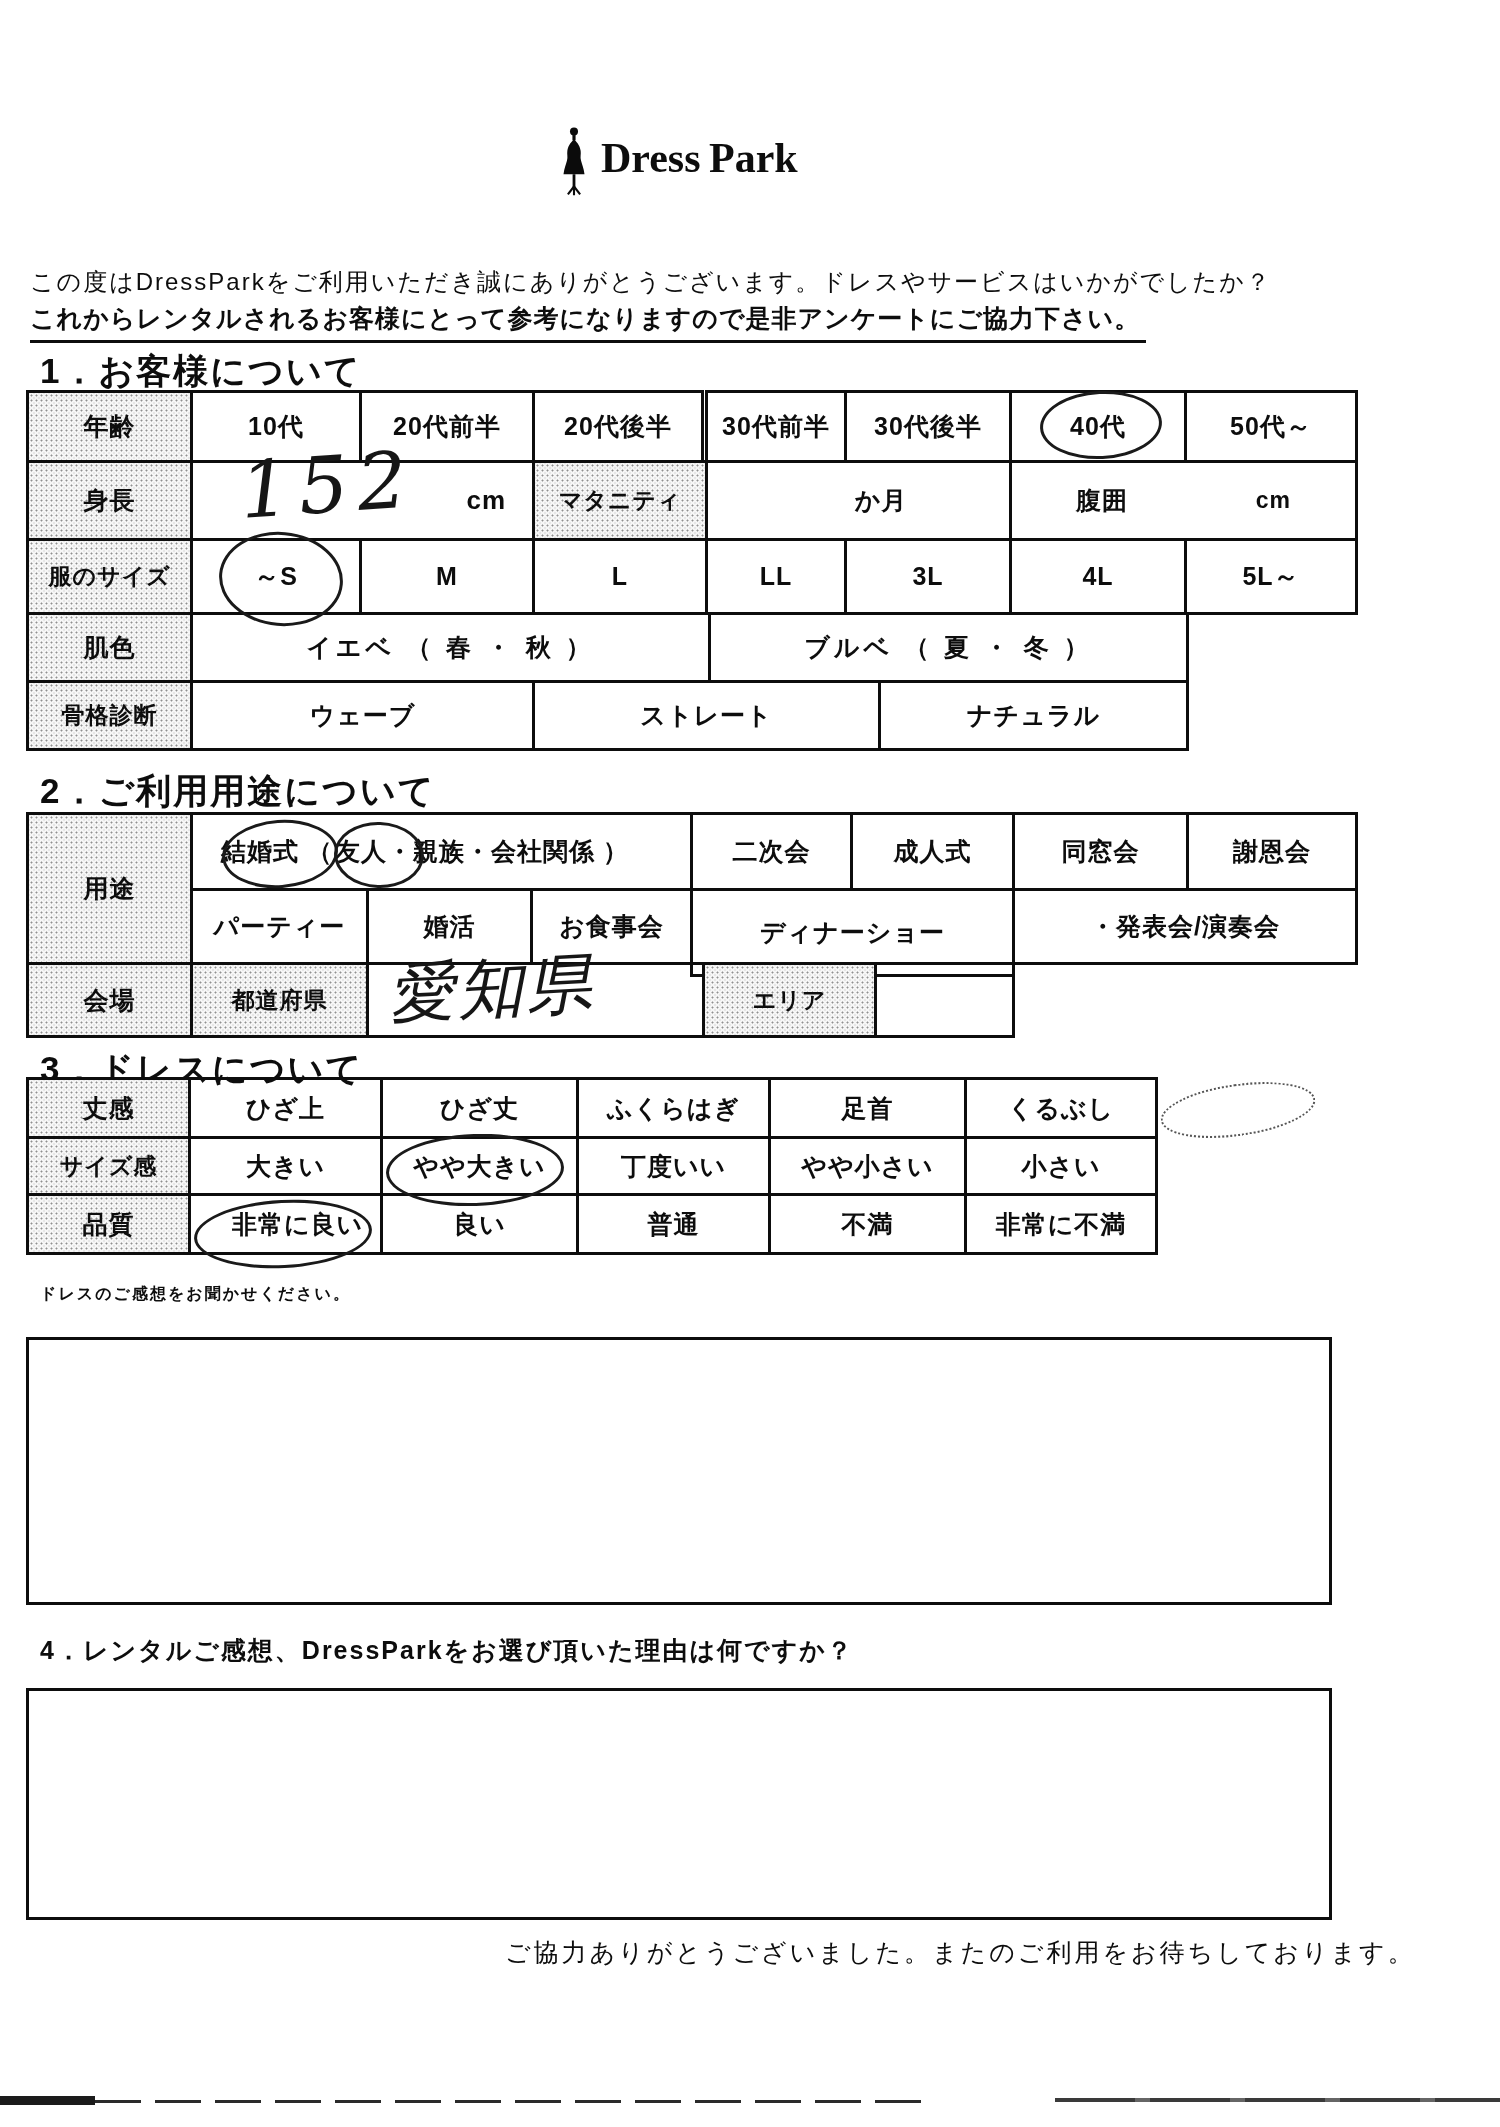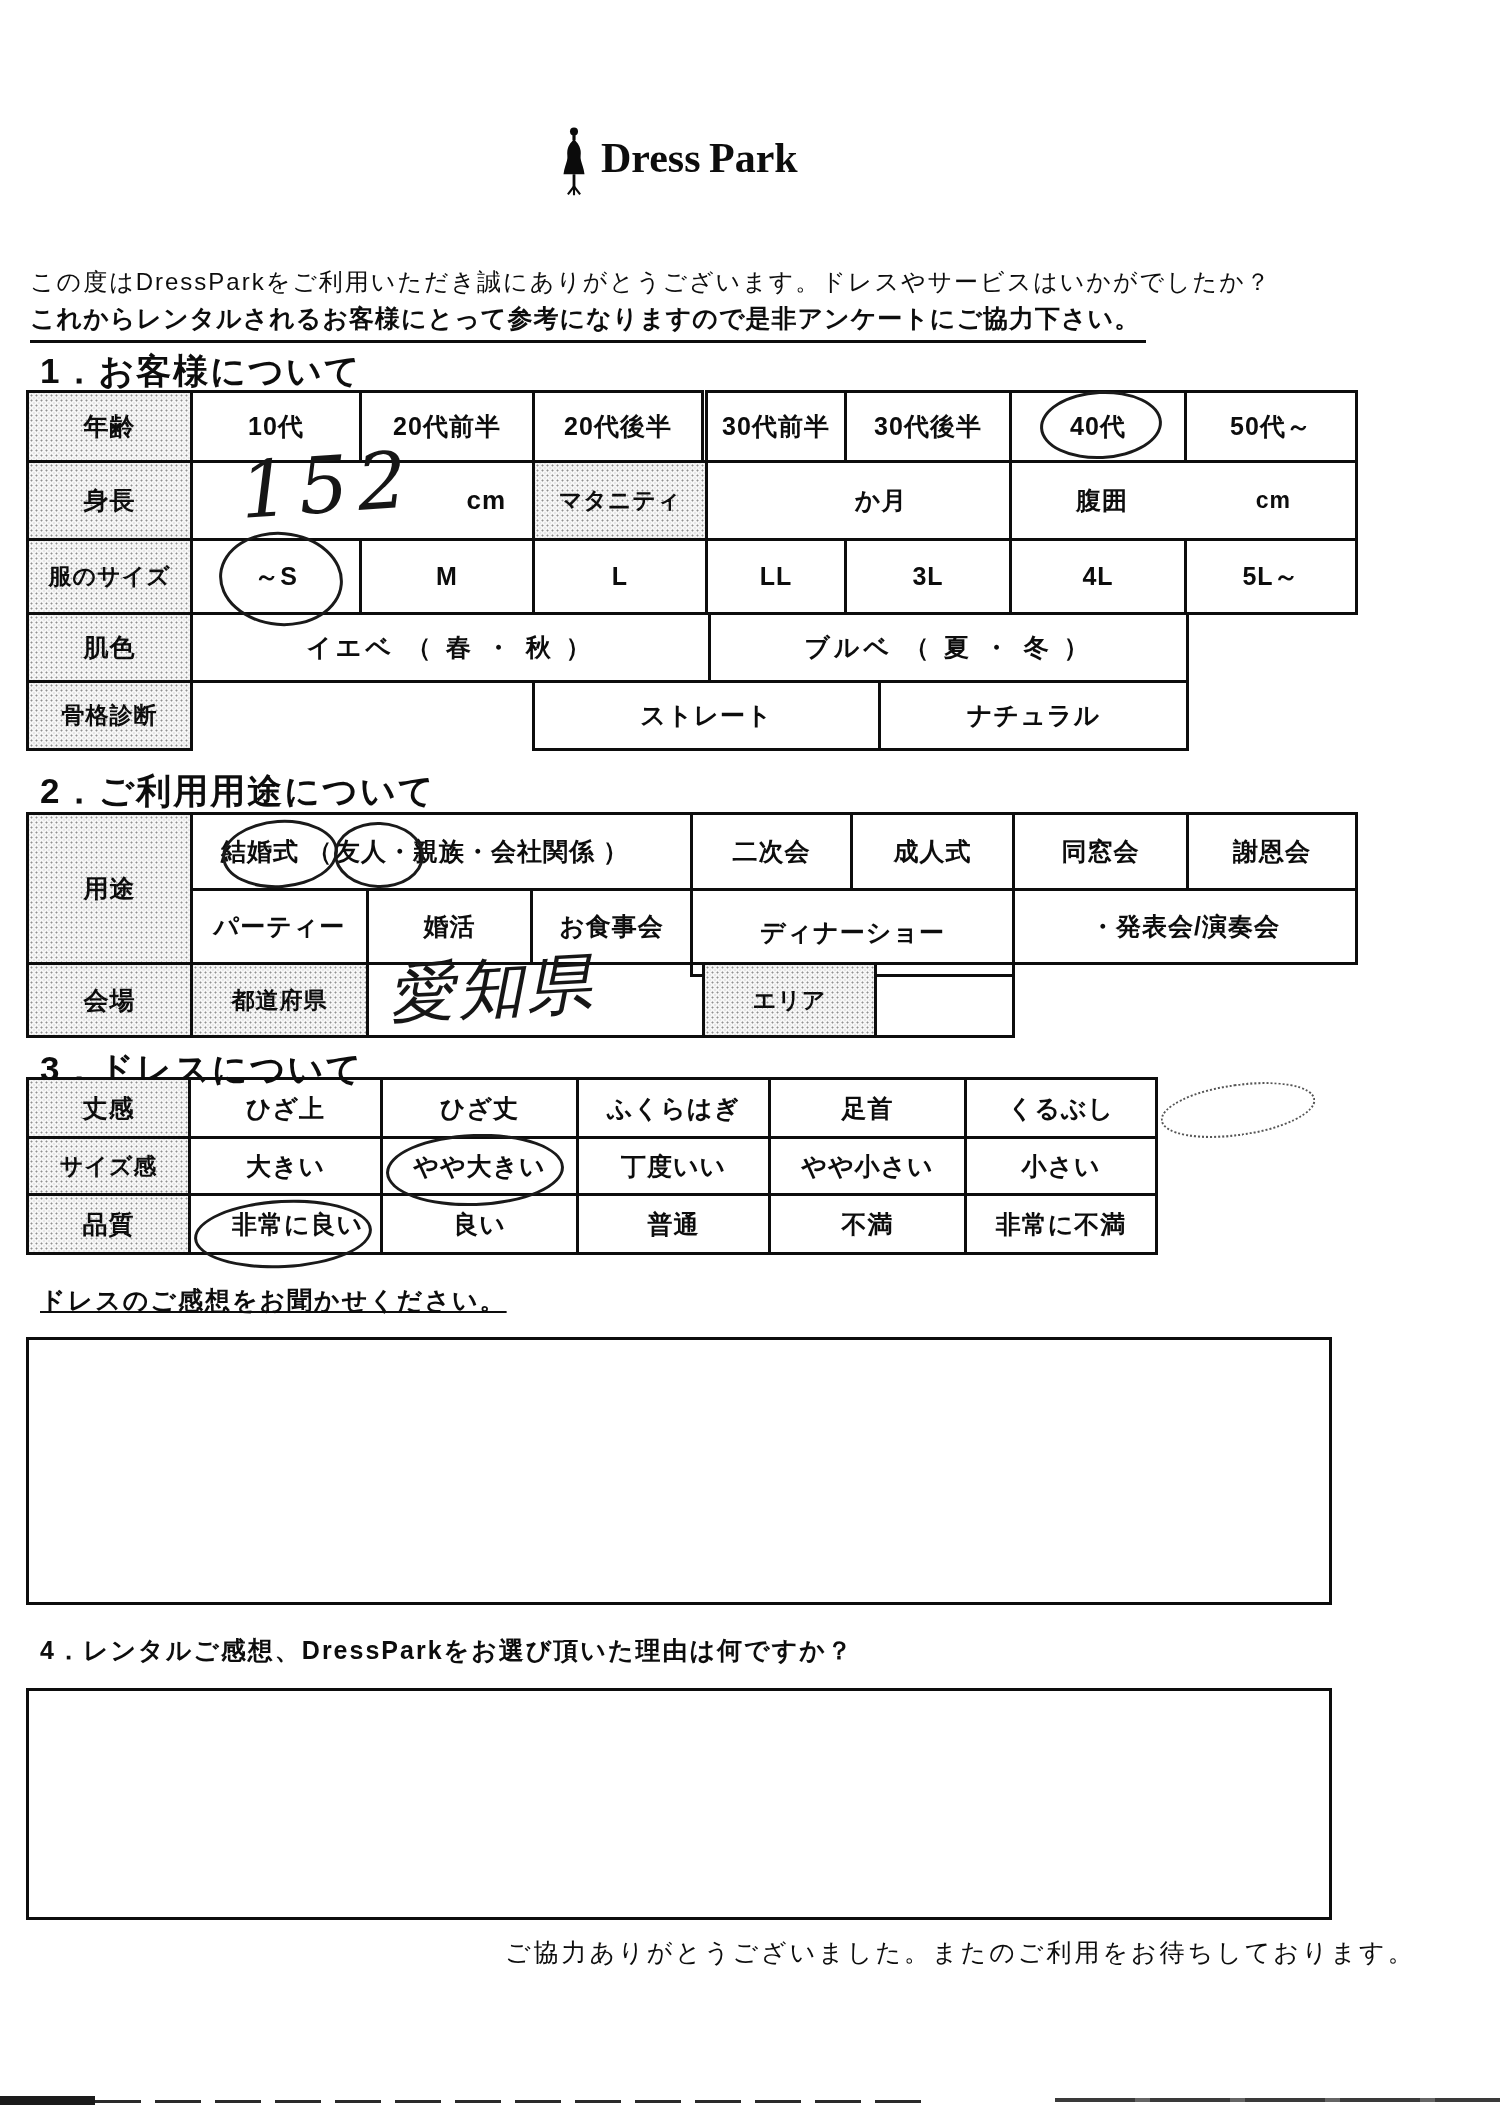--- a/index.html
+++ b/index.html
@@ -84,20 +84,21 @@
   <div class="cell" style="left:705px;top:538px;width:142px;height:77px;">LL</div>
   <div class="cell" style="left:844px;top:538px;width:168px;height:77px;">3L</div>
   <div class="cell" style="left:1009px;top:538px;width:178px;height:77px;">4L</div>
   <div class="cell" style="left:1184px;top:538px;width:174px;height:77px;">5L～</div>
 
   <div class="cell shaded" style="left:26px;top:612px;width:167px;height:71px;">肌色</div>
   <div class="cell" style="left:190px;top:612px;width:521px;height:71px;letter-spacing:4px;">イエベ （ 春 ・ 秋 ）</div>
   <div class="cell" style="left:708px;top:612px;width:481px;height:71px;letter-spacing:4px;">ブルベ （ 夏 ・ 冬 ）</div>
 
   <div class="cell shaded" style="left:26px;top:680px;width:167px;height:71px;font-size:23px;">骨格診断</div>
+  <div class="cell" style="left:190px;top:680px;width:345px;height:71px;">ウェーブ</div>
   <div class="cell" style="left:878px;top:680px;width:311px;height:71px;">ナチュラル</div>
   <div class="cell" style="left:532px;top:680px;width:349px;height:71px;">ストレート</div>
 
   <div class="title" style="left:40px;top:768px;">2．ご利用用途について</div>
 
   <div class="cell shaded" style="left:26px;top:812px;width:167px;height:153px;">用途</div>
   <div class="cell" style="left:190px;top:812px;width:503px;height:79px;justify-content:flex-start;padding-left:28px;">
     <span>結婚式</span>
     <span style="margin:0 2px 0 8px;">（</span>
     <span>友人</span>
@@ -145,21 +146,21 @@
   <div class="cell" style="left:964px;top:1193px;width:194px;height:62px;">非常に不満</div>
 
   <div class="circle" style="left:1040px;top:391px;width:116px;height:62px;transform:rotate(-3deg);"></div>
   <div class="circle" style="left:219px;top:532px;width:118px;height:88px;transform:rotate(5deg);"></div>
   <div class="circle" style="left:222px;top:820px;width:110px;height:62px;transform:rotate(-4deg);"></div>
   <div class="circle" style="left:334px;top:822px;width:84px;height:60px;transform:rotate(2deg);"></div>
   <div class="circle" style="left:386px;top:1134px;width:172px;height:66px;transform:rotate(-2deg);"></div>
   <div class="circle" style="left:194px;top:1200px;width:172px;height:62px;transform:rotate(-3deg);"></div>
   <div class="scribble" style="left:1160px;top:1084px;width:152px;height:48px;transform:rotate(-8deg);"></div>
 
-  <div class="title" style="left:40px;top:1284px;font-size:25px;text-decoration:underline;">ドレスのご感想をお聞かせください。</div>
+  <div class="title" style="left:40px;top:1284px;font-size:16px;">ドレスのご感想をお聞かせください。</div>
   <div class="bigbox" style="left:26px;top:1337px;width:1306px;height:268px;"></div>
 
   <div class="title" style="left:40px;top:1634px;font-size:25px;">4．レンタルご感想、DressParkをお選び頂いた理由は何ですか？</div>
   <div class="bigbox" style="left:26px;top:1688px;width:1306px;height:232px;"></div>
 
   <div id="closing">ご協力ありがとうございました。またのご利用をお待ちしております。</div>
 
   <div class="artifact" style="left:0;top:2096px;width:95px;height:9px;background:#1b1b1b;"></div>
   <div class="artifact" style="left:95px;top:2100px;width:830px;height:3px;background:repeating-linear-gradient(90deg,#2a2a2a 0 46px,transparent 46px 60px);"></div>
   <div class="artifact" style="left:1055px;top:2098px;width:445px;height:4px;background:repeating-linear-gradient(90deg,#3a3a3a 0 80px,#666 80px 95px);"></div>

